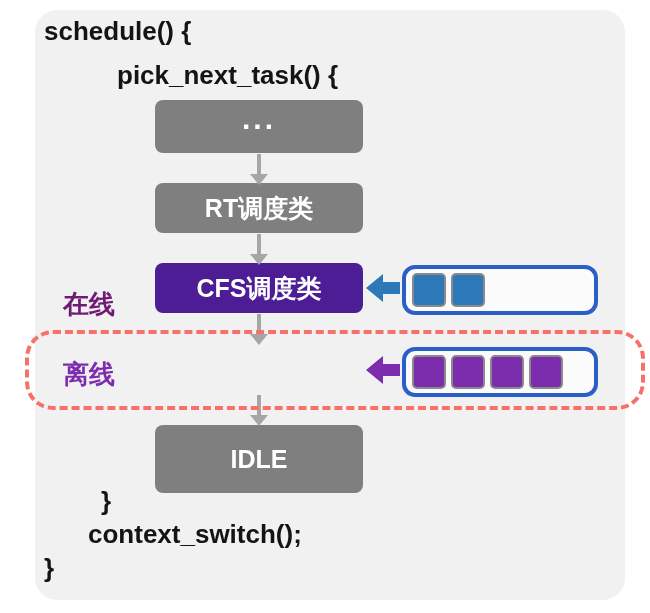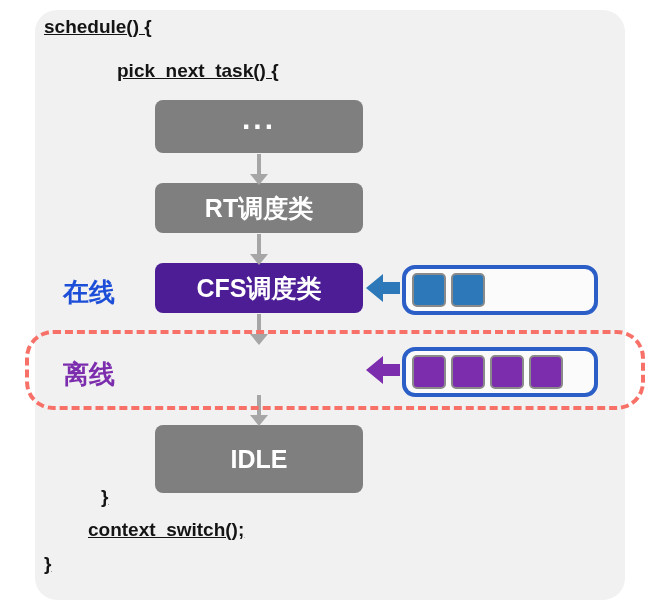--- a/index.html
+++ b/index.html
@@ -5,40 +5,40 @@
   html,body{margin:0;padding:0;background:#ffffff;}
   .canvas{
     position:relative;width:650px;height:613px;background:#ffffff;overflow:hidden;
     font-family:"Liberation Sans","DejaVu Sans",sans-serif;font-weight:bold;
   }
   .panel{
     position:absolute;left:35px;top:10px;width:590px;height:590px;
     background:#f1f1f1;border-radius:22px;
   }
   .code{
-    position:absolute;color:#141414;font-size:19px;font-weight:bold;white-space:pre;text-decoration:underline;
+    position:absolute;color:#141414;font-size:26px;font-weight:bold;white-space:pre;
   }
   .flow-box{
     position:absolute;left:155px;width:208px;border-radius:8px;
     display:flex;align-items:center;justify-content:center;
     color:#ffffff;font-size:25px;font-weight:bold;
   }
   .box-gray{background:#7f7f7f;}
   .box-blue{background:#4c1d95;}
   .box-purple{background:#7c2dad;}
   .ellipsis-label{font-size:30px;letter-spacing:3px;transform:translateY(-8px);}
   .varrow{position:absolute;left:249px;width:20px;}
   .varrow .shaft{width:4px;height:20px;background:#a6a6a6;margin:0 auto;}
   .varrow .head{
     width:0;height:0;margin:0 auto;
     border-left:9px solid transparent;border-right:9px solid transparent;
     border-top:11px solid #a6a6a6;
   }
   .row-label{position:absolute;left:63px;font-size:26px;font-weight:bold;}
-  .label-blue{color:#1d4ed8;}
+  .label-blue{color:#701a75;margin-top:12px;}
   .label-purple{color:#7c2dad;}
   .left-arrow{position:absolute;left:366px;width:34px;height:30px;}
   .queue{
     position:absolute;left:402px;width:196px;height:50px;box-sizing:border-box;
     background:#fbfbfb;border:4px solid #2b5fc7;border-radius:13px;
     display:flex;align-items:center;gap:5px;padding-left:6px;
   }
   .task-square{
     width:34px;height:34px;box-sizing:border-box;flex:0 0 auto;
     border:2px solid #8a8a8a;border-radius:5px;

